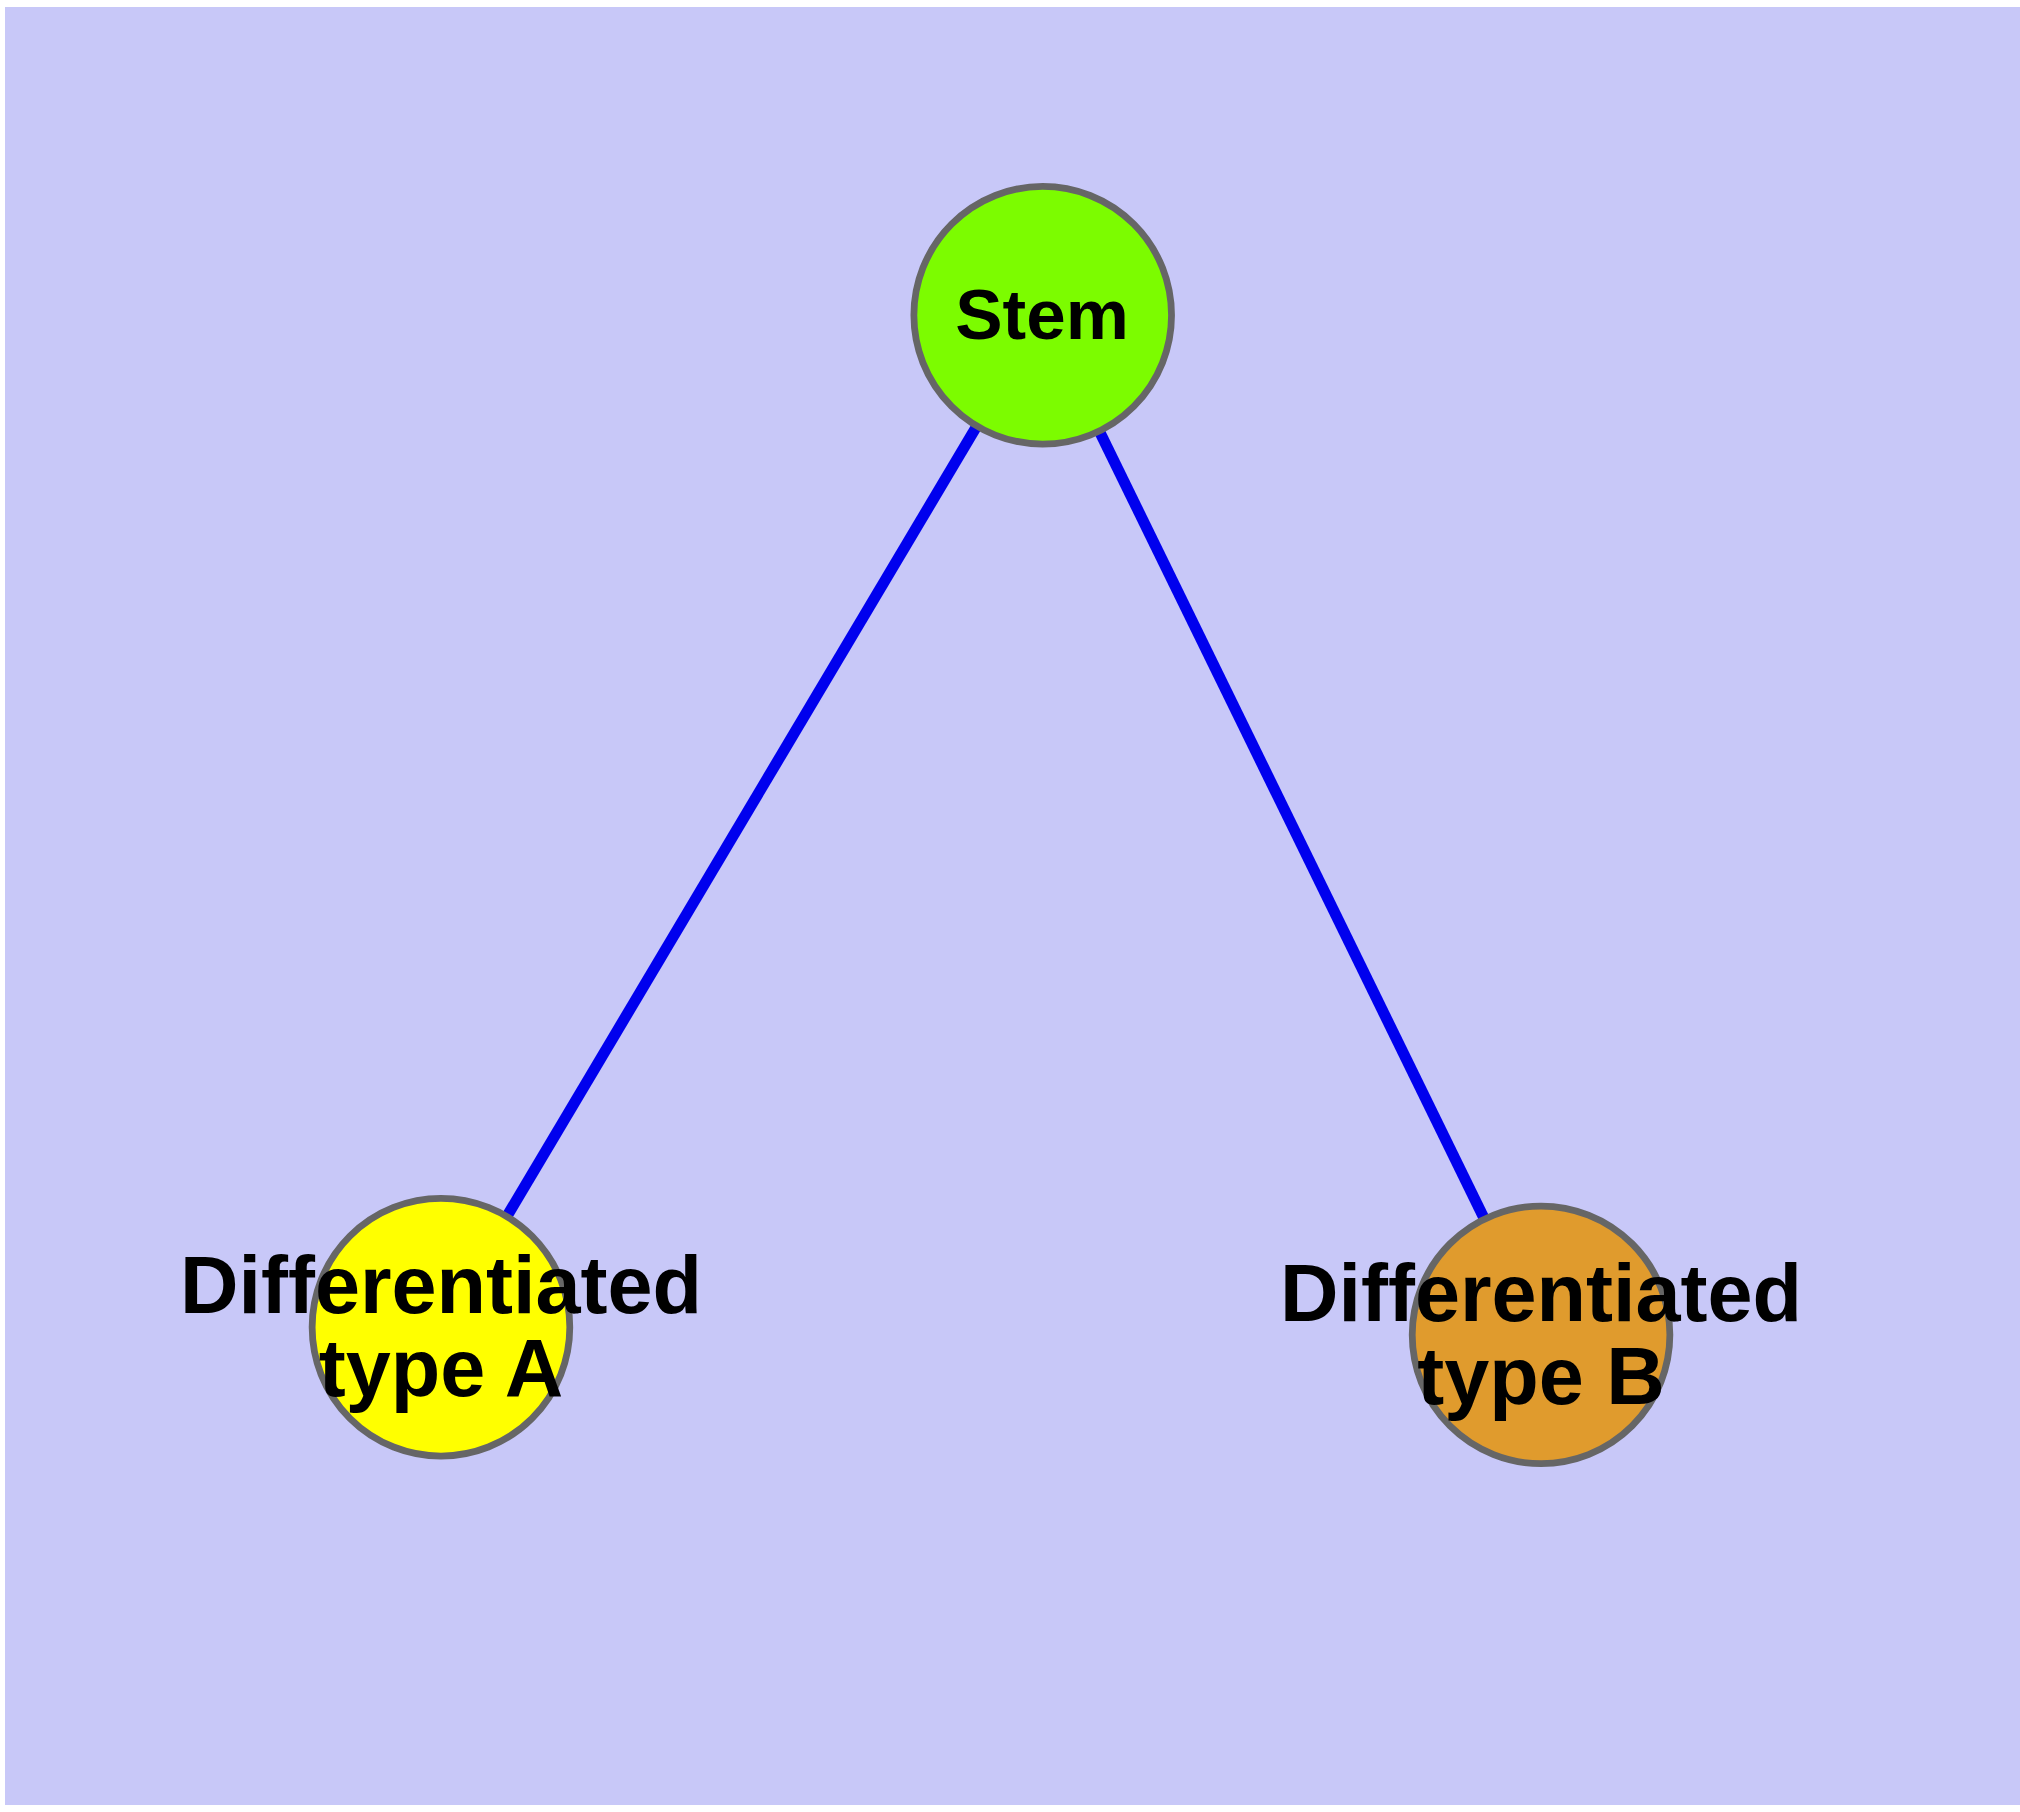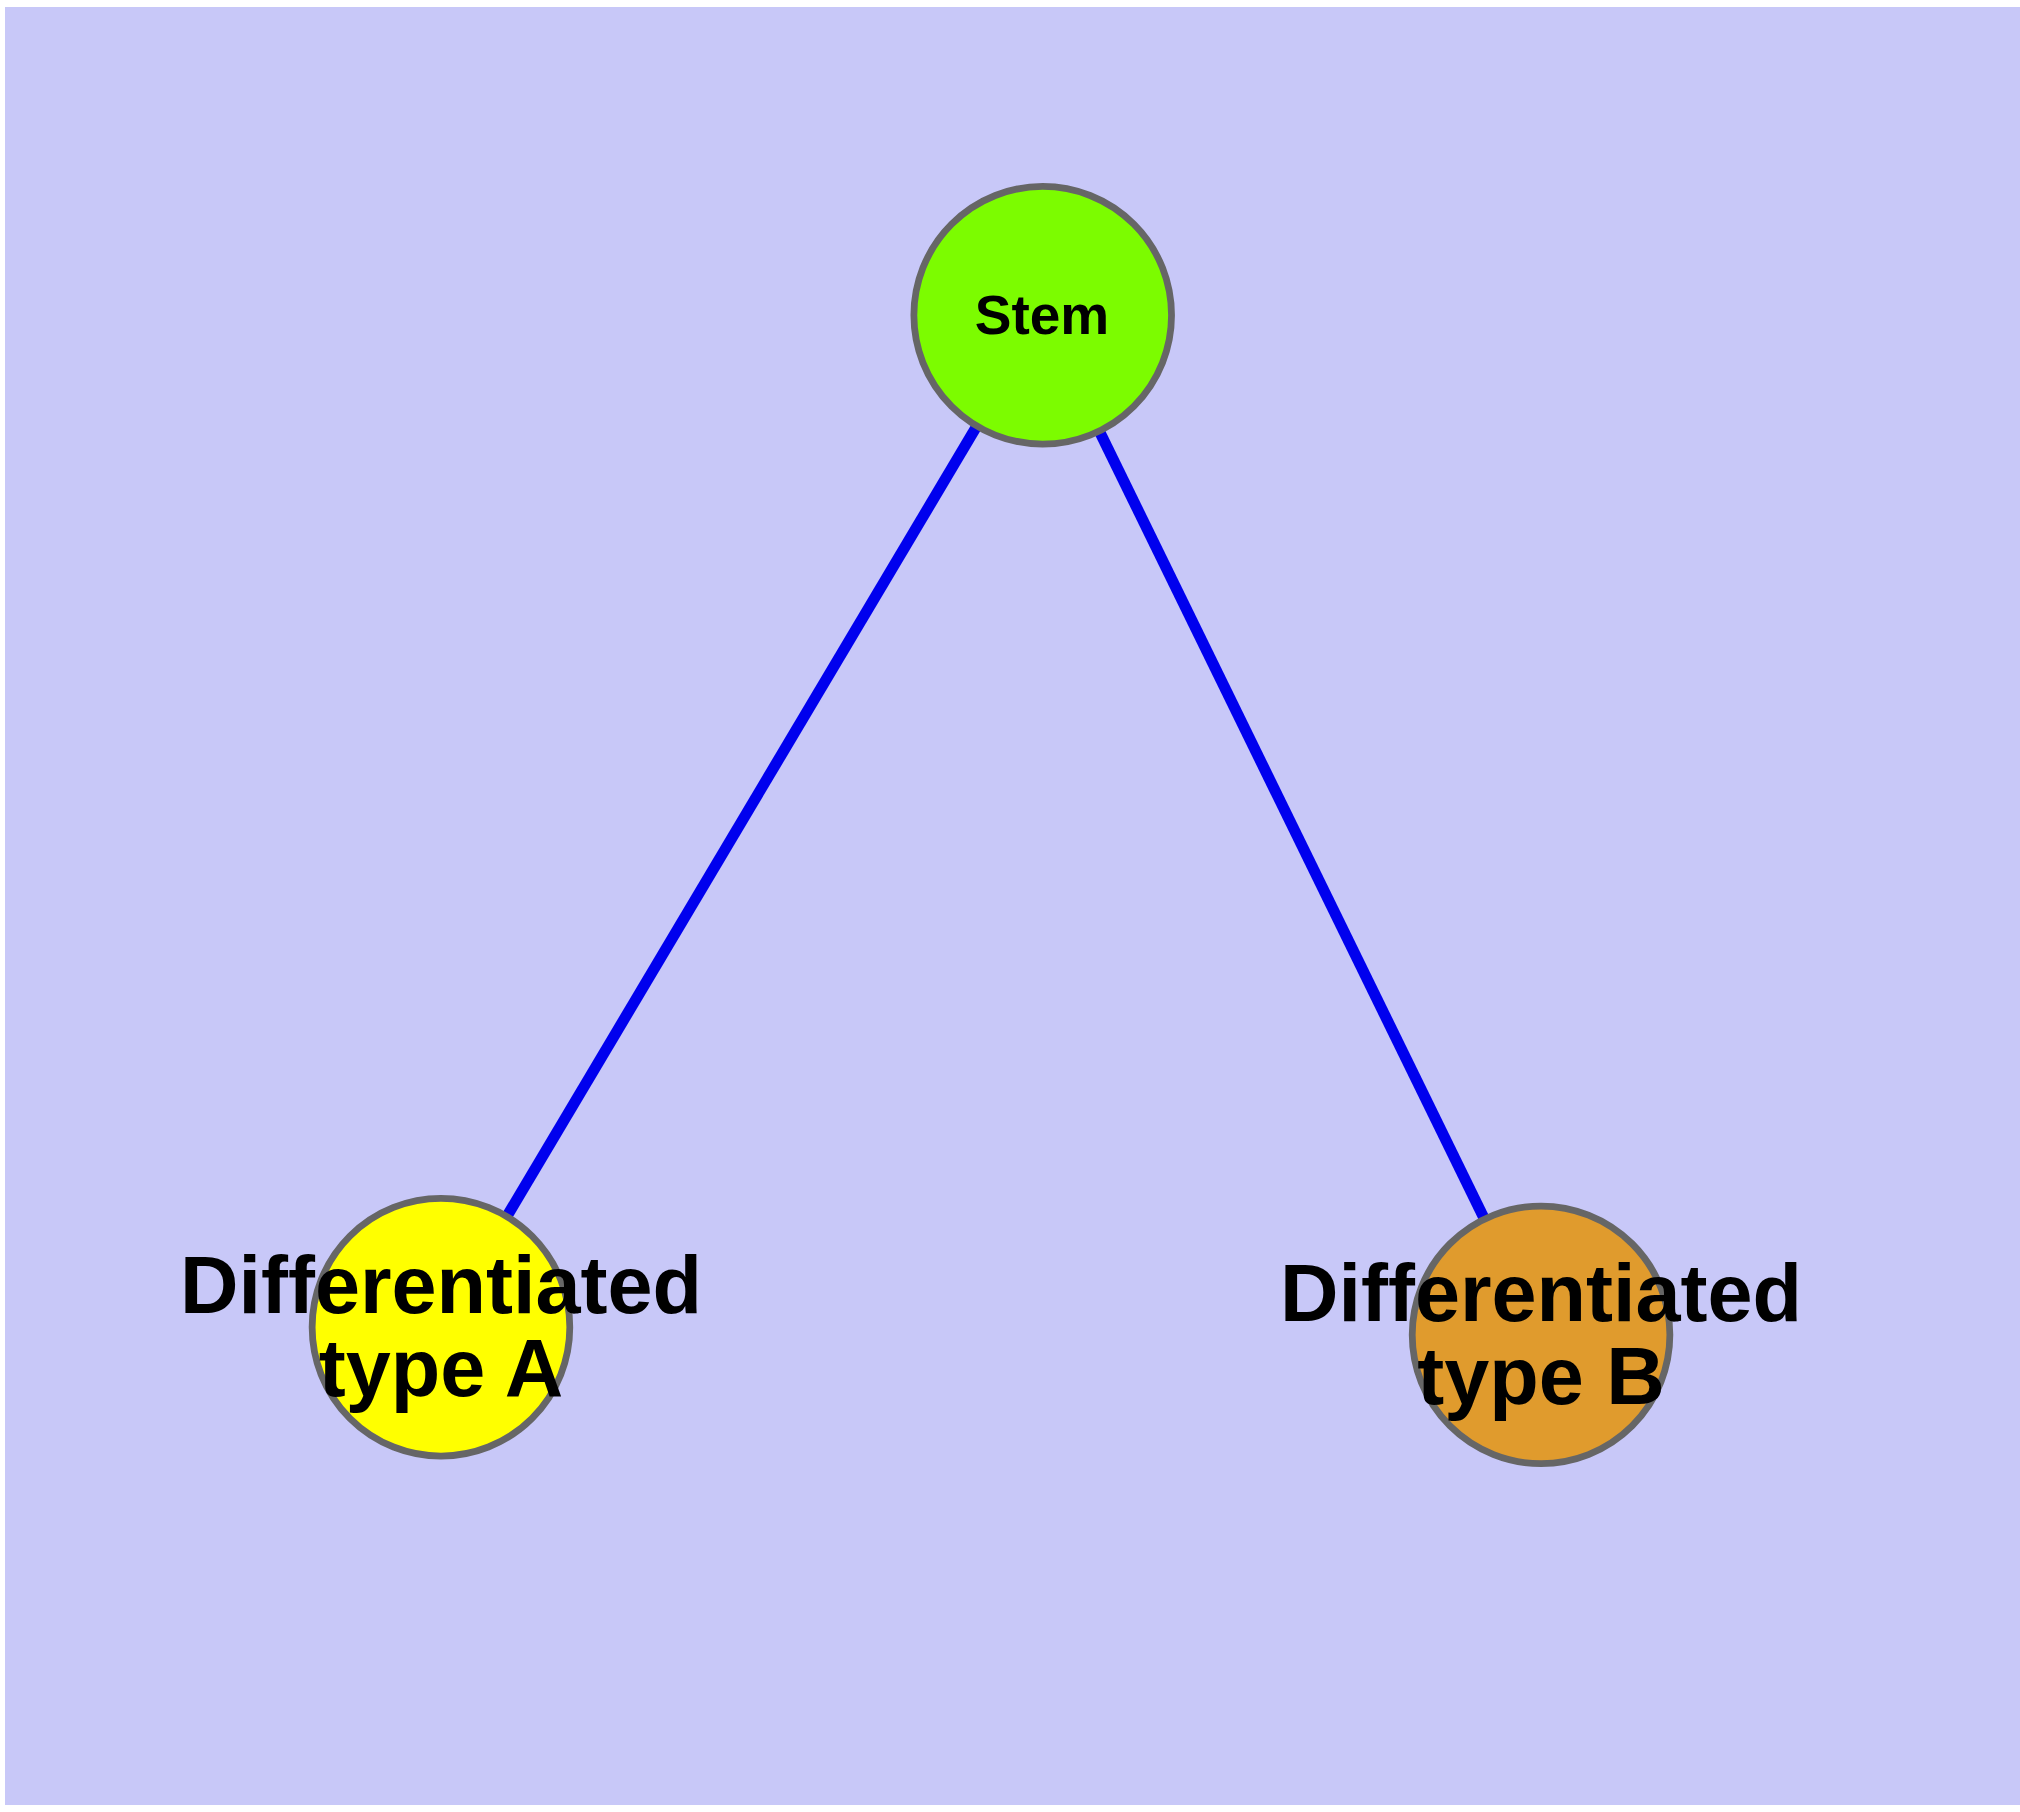--- a/index.html
+++ b/index.html
@@ -56,21 +56,21 @@
         <line x1="1230" y1="372" x2="1818" y2="1575" stroke="#0000ee" stroke-width="13" stroke-linecap="butt"></line>
       </g>
     <g id="nodes-layer">
         <circle cx="1230" cy="372" r="152" fill="#7cfc00" stroke="#666666" stroke-width="8"></circle>
         <circle cx="520" cy="1566" r="152" fill="#ffff00" stroke="#666666" stroke-width="8"></circle>
         <circle cx="1818" cy="1575" r="152" fill="#e09b2d" stroke="#666666" stroke-width="8"></circle>
       </g>
   </svg>
 
   <div id="labels-layer">
-      <div class="node-label" style="left: 1042px; top: 315px; font-size: 55px; color: rgb(0, 0, 0);">Stem</div>
+      <div class="node-label" style="left: 1042px; top: 315px; font-size: 71px; color: rgb(0, 0, 0);">Stem</div>
       <div class="node-label" style="left: 441px; top: 1327px; font-size: 81px; color: rgb(0, 0, 0);">Differentiated
 type A</div>
       <div class="node-label" style="left: 1541px; top: 1335px; font-size: 81px; color: rgb(0, 0, 0);">Differentiated
 type B</div>
     </div>
 
 </div>
 
 
 </body></html>

